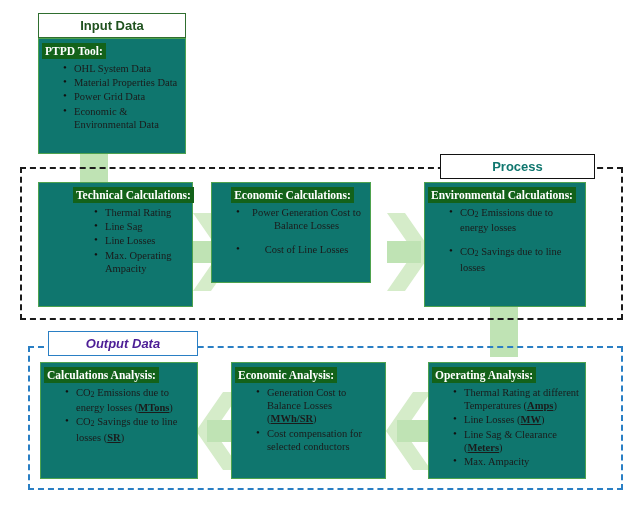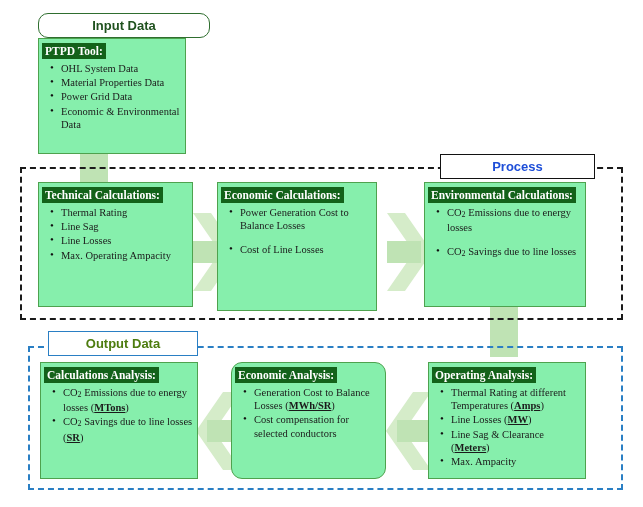--- a/index.html
+++ b/index.html
@@ -12,21 +12,21 @@
     height: 507px;
     position: relative;
     font-family: "Liberation Serif", serif;
     overflow: hidden;
   }
 
   
   .card {
     position: absolute;
     box-sizing: border-box;
-    background: #86efac;
+    background: #0f766e;
     border: 1.5px solid #4ea24e;
     z-index: 6;
   }
   .card-header {
     display: inline-block;
     background: #13621a;
     color: #ffffff;
     font-family: "Liberation Serif", serif;
     font-weight: bold;
     font-size: 11.5px;
@@ -38,21 +38,21 @@
   .card ul {
     margin: 0;
     padding: 0 4px 0 22px;
     list-style: none;
   }
   .card li {
     position: relative;
     color: #1b1b1b;
     font-size: 10.5px;
     line-height: 13.2px;
-    margin: 0 0 1px 0;
+    margin: 0 0 1px 13px;
   }
   .card li::before {
     content: "\2022";
     position: absolute;
     left: -11px;
     top: -1px;
     font-size: 11px;
     color: #111;
   }
   .card li.spaced { margin-bottom: 11px; }
@@ -80,76 +80,76 @@
     font-family: "Liberation Sans", sans-serif;
     font-weight: bold;
     font-size: 13px;
     text-align: center;
     z-index: 9;
     display: flex;
     align-items: center;
     justify-content: center;
   }
   .chip-input  { border: 1.5px solid #2f6e2f; color: #20521f; }
-  .chip-process{ border: 1.5px solid #121212; color: #1d4ed8; }
-  .chip-output { border: 1.5px solid #2a7fc4; color: #4d7c0f; }
+  .chip-process{ border: 1.5px solid #121212; color: #0f766e; }
+  .chip-output { border: 1.5px solid #2a7fc4; color: #4c1d95; font-style: italic; }
 
   
   .arrow {
     position: absolute;
     z-index: 1;
   }
   .arrow svg { display: block; }
 
   
   .vbar {
     position: absolute;
     background: #bfe3b4;
     z-index: 1;
   }
 </style>
 </head>
 <body>
 
-<div class="chip chip-input" style="left:38px; top:13px; width:172px; height:25px;border-radius:10px;">Input Data</div>
+<div class="chip chip-input" style="left:38px; top:13px; width:148px; height:25px;">Input Data</div>
 
 <div class="card" style="left:38px; top:38px; width:148px; height:116px;">
   <div class="card-header">PTPD Tool:</div>
   <ul>
     <li>OHL System Data</li>
     <li>Material Properties Data</li>
     <li>Power Grid Data</li>
     <li>Economic &amp; Environmental Data</li>
   </ul>
 </div>
 
 <div class="vbar" style="left:80px; top:146px; width:28px; height:38px;"></div>
 
 <div class="frame frame-process" style="left:20px; top:167px; width:603px; height:153px;"></div>
 
 <div class="chip chip-process" style="left:440px; top:154px; width:155px; height:25px;">Process</div>
 
-<div class="card" style="left:38px; top:182px; width:155px; height:125px;">
+<div class="card" style="left:38px; top:182px; width:155px; height:125px;padding-left:31px;">
   <div class="card-header">Technical Calculations:</div>
   <ul>
     <li>Thermal Rating</li>
     <li>Line Sag</li>
     <li>Line Losses</li>
     <li>Max. Operating Ampacity</li>
   </ul>
 </div>
 
 <div class="arrow" style="left:193px; top:213px; width:45px; height:78px;">
   <svg width="45" height="78" viewBox="0 0 45 78">
     <polygon points="0,0 18,0 45,39 18,78 0,78 27,39" fill="#d5ecc9"></polygon>
     <rect x="0" y="28" width="34" height="22" fill="#bfe3b4"></rect>
   </svg>
 </div>
 
-<div class="card" style="left:217px; top:182px; width:160px; height:129px;">
+<div class="card" style="left:211px; top:182px; width:160px; height:101px;text-align:center;">
   <div class="card-header">Economic Calculations:</div>
   <ul>
     <li class="spaced">Power Generation Cost to Balance Losses</li>
     <li>Cost of Line Losses</li>
   </ul>
 </div>
 
 <div class="arrow" style="left:387px; top:213px; width:45px; height:78px;">
   <svg width="45" height="78" viewBox="0 0 45 78">
     <polygon points="0,0 18,0 45,39 18,78 0,78 27,39" fill="#d5ecc9"></polygon>
@@ -179,21 +179,21 @@
   </ul>
 </div>
 
 <div class="arrow" style="left:196px; top:392px; width:45px; height:78px;">
   <svg width="45" height="78" viewBox="0 0 45 78">
     <polygon points="45,0 27,0 0,39 27,78 45,78 18,39" fill="#d5ecc9"></polygon>
     <rect x="11" y="28" width="34" height="22" fill="#bfe3b4"></rect>
   </svg>
 </div>
 
-<div class="card" style="left:231px; top:362px; width:155px; height:117px;border-radius:11px;">
+<div class="card" style="left:231px; top:362px; width:155px; height:117px;">
   <div class="card-header">Economic Analysis:</div>
   <ul>
     <li>Generation Cost to Balance Losses (<u>MWh/SR</u>)</li>
     <li>Cost compensation for selected conductors</li>
   </ul>
 </div>
 
 <div class="arrow" style="left:386px; top:392px; width:45px; height:78px;">
   <svg width="45" height="78" viewBox="0 0 45 78">
     <polygon points="45,0 27,0 0,39 27,78 45,78 18,39" fill="#d5ecc9"></polygon>

